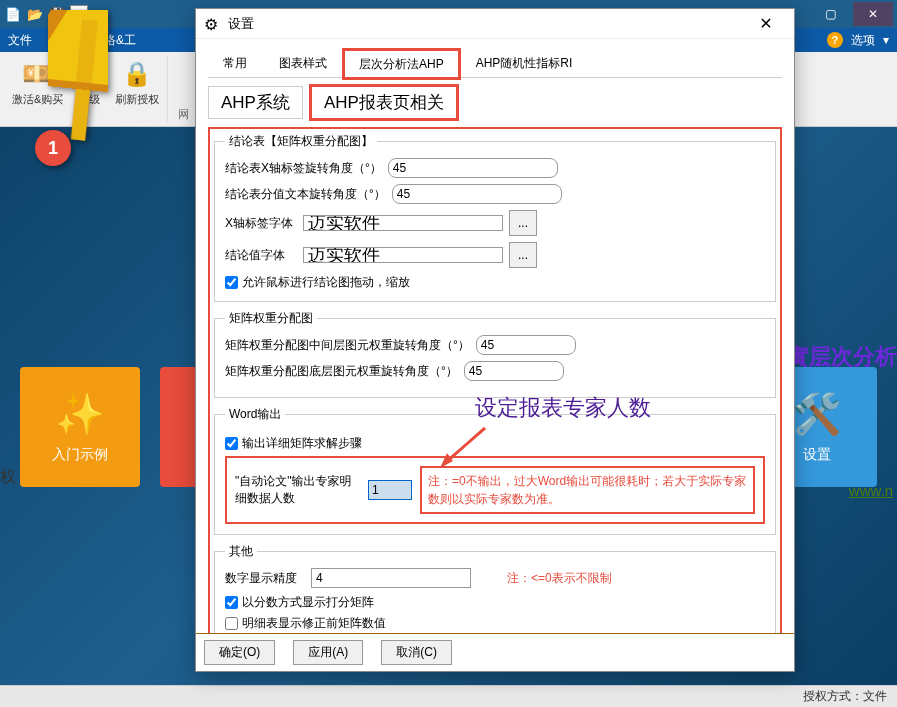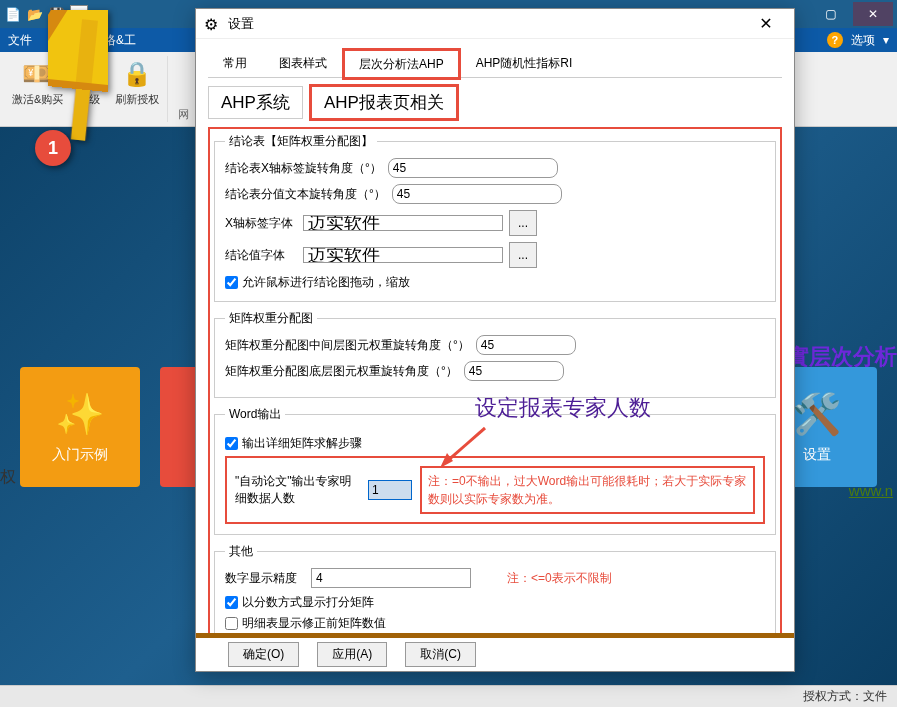--- a/index.html
+++ b/index.html
@@ -75,21 +75,21 @@
 .checkbox-row { display: flex; align-items: center; gap: 4px; font-size: 12px; margin-top: 4px; }
 
 .red-inner { border: 2px solid #e74c3c; padding: 8px; margin-top: 4px; display: flex; align-items: center; gap: 8px; }
 .spinner { width: 44px; height: 20px; border: 1px solid #06c; padding: 1px 3px; font-size: 12px; color: #000; background: #cde; }
 .note-red { color: #e74c3c; font-size: 12px; border: 2px solid #e74c3c; padding: 4px 6px; line-height: 1.5; }
 .anno-title { position: absolute; color: #4c1d95; font-size: 22px; font-weight: normal; }
 .anno-arrow { position: absolute; }
 
 .note-inline { color: #e74c3c; font-size: 12px; margin-left: 30px; }
 
-.dlg-buttons { height: 38px; display: flex; align-items: center; gap: 18px; padding: 0 32px; border-top: 5px solid #a16207; }
+.dlg-buttons { height: 38px; display: flex; align-items: center; gap: 18px; padding: 0 8px; border-top: 1px solid #a16207; }
 .dlg-btn { padding: 3px 14px; border: 1px solid #999; background: #f0f0f0; font-size: 12px; cursor: pointer; }
 
 .statusbar { position: absolute; bottom: 0; left: 0; right: 0; height: 22px; background: #e8e8e8; border-top: 1px solid #ccc; display: flex; align-items: center; justify-content: flex-end; padding: 0 10px; font-size: 12px; color: #333; }
 </style>
 </head>
 <body>
 
 <div class="titlebar">
   <div class="titlebar-icons">
     <span class="tb-icon">📄</span>

